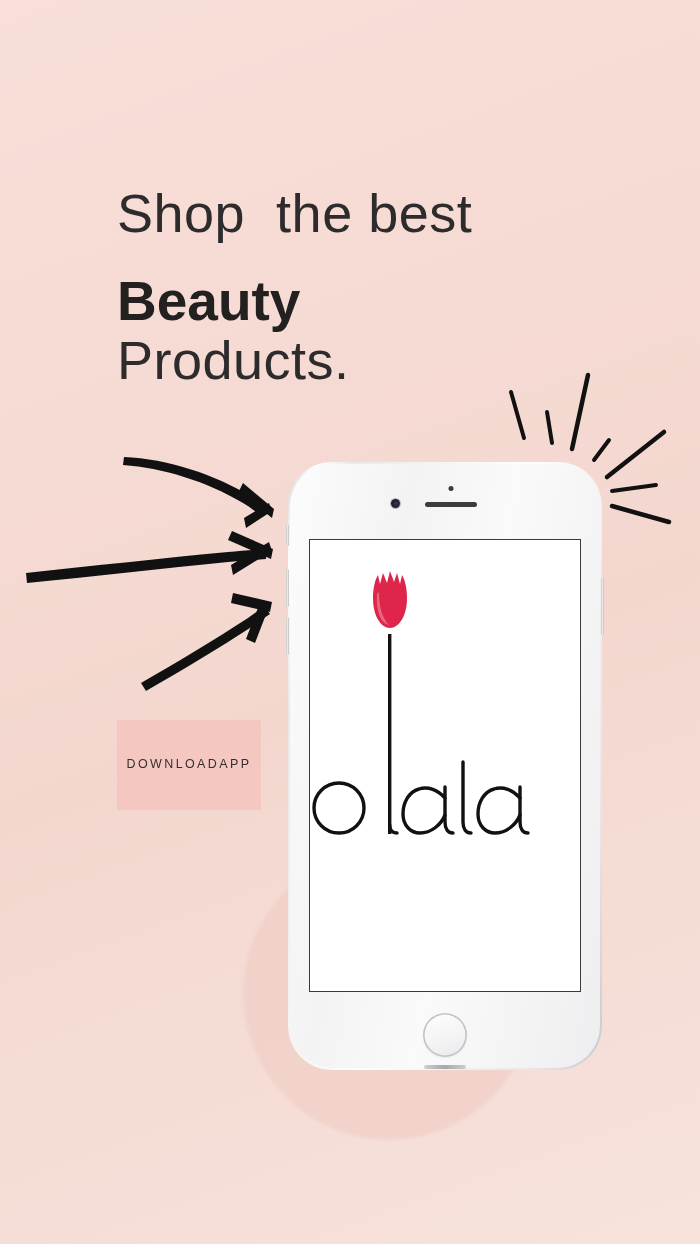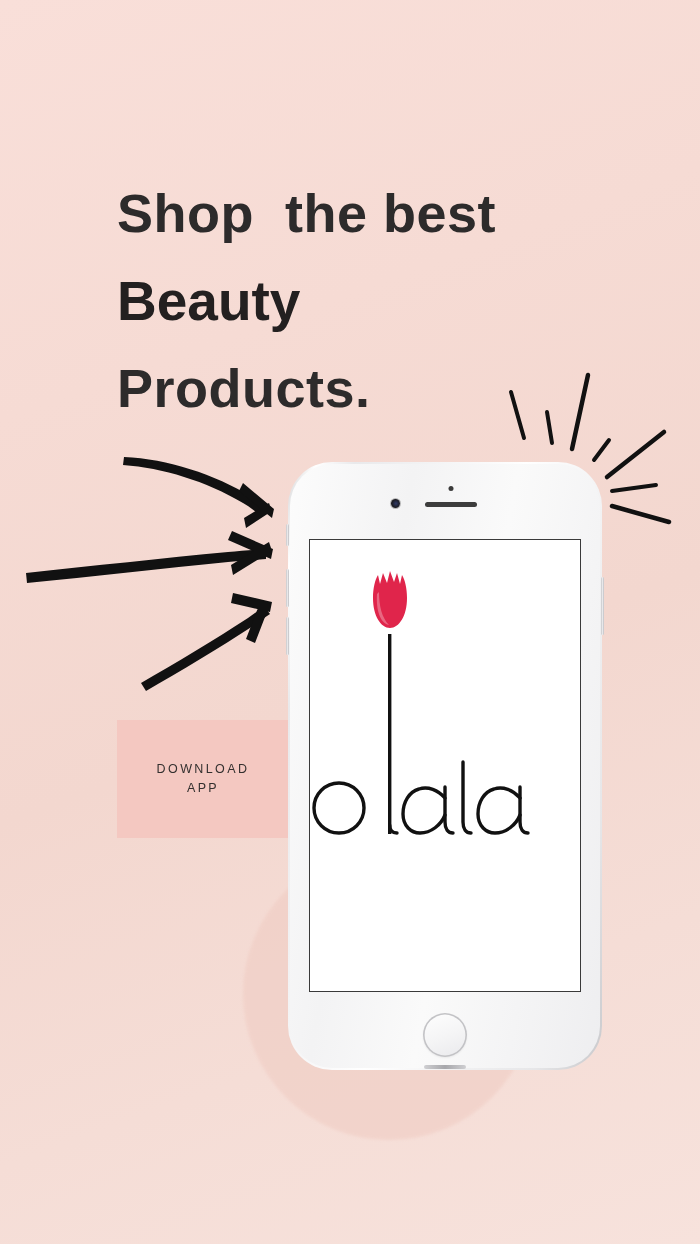--- a/index.html
+++ b/index.html
@@ -34,55 +34,55 @@
     position: absolute;
     left: 117px;
     top: 186px;
     width: 520px;
     color: #2d2b2b;
     line-height: 1.0;
   }
   .headline .l1 {
     display: block;
     font-size: 54px;
-    font-weight: 700;
+    font-weight: 400;
     letter-spacing: 0.5px;
     white-space: pre;
   }
   .headline .l2 {
     display: block;
     font-size: 55px;
     font-weight: 700;
     letter-spacing: 0px;
     margin-top: 34px;
     color: #232020;
   }
   .headline .l3 {
     display: block;
     font-size: 54px;
-    font-weight: 700;
+    font-weight: 400;
     letter-spacing: 0.5px;
-    margin-top: 32px;
+    margin-top: 4px;
   }
 
   
   .download-btn {
     position: absolute;
     left: 117px;
     top: 720px;
     width: 144px;
     height: 90px;
     background: #f4c8c1;
     border: none;
     display: flex;
-    flex-direction: column;
+    flex-direction: row;
     align-items: center;
     justify-content: center;
     cursor: pointer;
-    padding: 14px;
+    padding: 0;
   }
   .download-btn span {
     display: block;
     font-family: "Liberation Sans", sans-serif;
     font-size: 12.5px;
     letter-spacing: 2.4px;
     color: #34302f;
     line-height: 1.55;
     text-align: center;
   }

